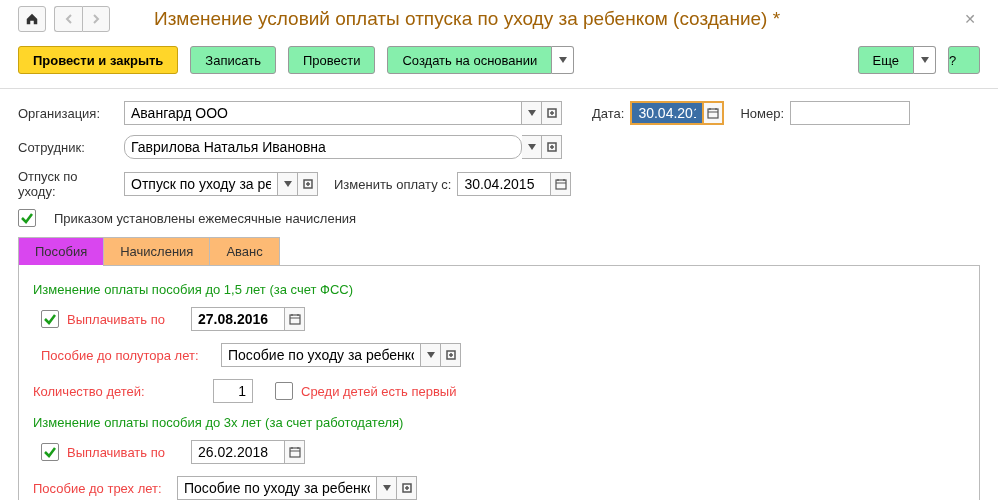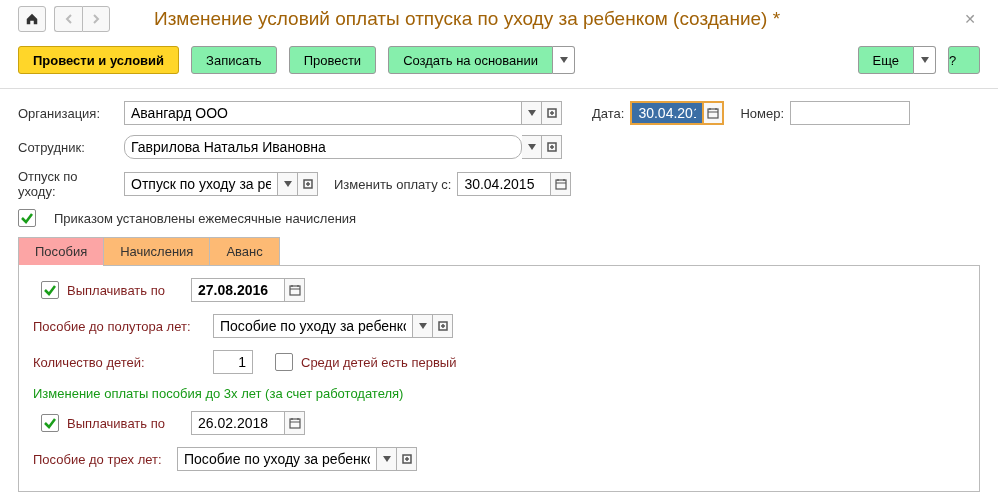--- a/index.html
+++ b/index.html
@@ -147,21 +147,21 @@
   .tab {
     padding: 6px 16px;
     border: 1px solid #bbb;
     border-bottom: none;
     background: #fdba74;
     cursor: pointer;
     margin-right: -1px;
     font-size: 13px;
   }
   .tab-active {
-    background: #fca5a5;
+    background: #d946ef;
     position: relative;
   }
   .tab-active::after {
     content: '';
     position: absolute;
     left: 0; right: 0; bottom: -1px;
     height: 1px;
     background: #fff;
   }
   .tab-content {
@@ -173,21 +173,21 @@
     color: #169a16;
     margin: 4px 0 10px 0;
   }
   .row-inner {
     display: flex;
     align-items: center;
     gap: 8px;
     margin: 0 0 12px 8px;
   }
   .label-inner {
-    color: #7f1d1d;
+    color: #ef4444;
   }
   .w40 { width: 40px; text-align: right; }
   svg.home-ic { width: 14px; height: 14px; }
   svg.arr-ic { width: 10px; height: 10px; }
   svg.chk-ic { width: 14px; height: 14px; fill: none; stroke-width: 2.5; }
   svg.cal-ic { width: 12px; height: 12px; stroke: #555; fill: none; stroke-width: 1.2; }
   svg.open-ic { width: 10px; height: 10px; stroke: #555; fill: none; stroke-width: 1.5; }
   svg.tri-ic { width: 8px; height: 6px; }
 </style>
 </head>
@@ -209,21 +209,21 @@
       <svg class="arr-ic" viewBox="0 0 10 10">
           <path d="M3 1 L7 5 L3 9" fill="none" stroke="#bbb" stroke-width="2"></path>
         </svg>
     </div>
   </div>
   <div class="title">Изменение условий оплаты отпуска по уходу за ребенком (создание) *</div>
   <div class="close-x">✕</div>
 </div>
 
 <div class="action-bar">
-  <button class="btn btn-primary">Провести и условий</button>
+  <button class="btn btn-primary">Провести и закрыть</button>
   <button class="btn">Записать</button>
   <button class="btn">Провести</button>
   <div class="btn-drop-split">
     <button class="btn">Создать на основании</button>
     <div class="drop">
       <svg class="tri-ic" viewBox="0 0 8 6">
           <path d="M0 0 L8 0 L4 6 Z" fill="#555"></path>
         </svg>
     </div>
   </div>
@@ -330,40 +330,41 @@
   </div>
 
   <div class="tabs">
     <div class="tab tab-active">Пособия</div>
     <div class="tab">Начисления</div>
     <div class="tab">Аванс</div>
   </div>
 
   <div class="tab-content">
 
+    <div class="section-title">Изменение оплаты пособия до 1,5 лет (за счет ФСС)</div>
 
     <div class="row-inner">
       <div class="chkbox chk-green">
         <svg class="chk-ic" viewBox="0 0 14 14">
             <path d="M2 7 L6 11 L12 3"></path>
           </svg>
       </div>
       <div class="label-inner" style="width:116px">Выплачивать по</div>
       <div class="field">
         <input class="input" style="width: 94px; font-weight: bold;" value="27.08.2016">
         <div class="btn-sm">
             <svg class="cal-ic" viewBox="0 0 12 12">
               <rect x="1" y="2" width="10" height="9"></rect>
               <path d="M1 5 L11 5 M3 1 L3 3 M9 1 L9 3"></path>
             </svg>
           </div>
       </div>
     </div>
 
-    <div class="row-inner" style="margin-left:0">
+    <div class="row-inner" style="margin-left:8px">
       <div class="label-inner" style="width:172px">Пособие до полутора лет:</div>
       <div class="field">
         <input class="input" style="width: 200px;" value="Пособие по уходу за ребенком д">
         <div class="btn-sm">
             <svg class="tri-ic" viewBox="0 0 8 6">
               <path d="M0 0 L8 0 L4 6 Z" fill="#555"></path>
             </svg>
           </div>
         <div class="btn-sm">
             <svg class="open-ic" viewBox="0 0 10 10">

